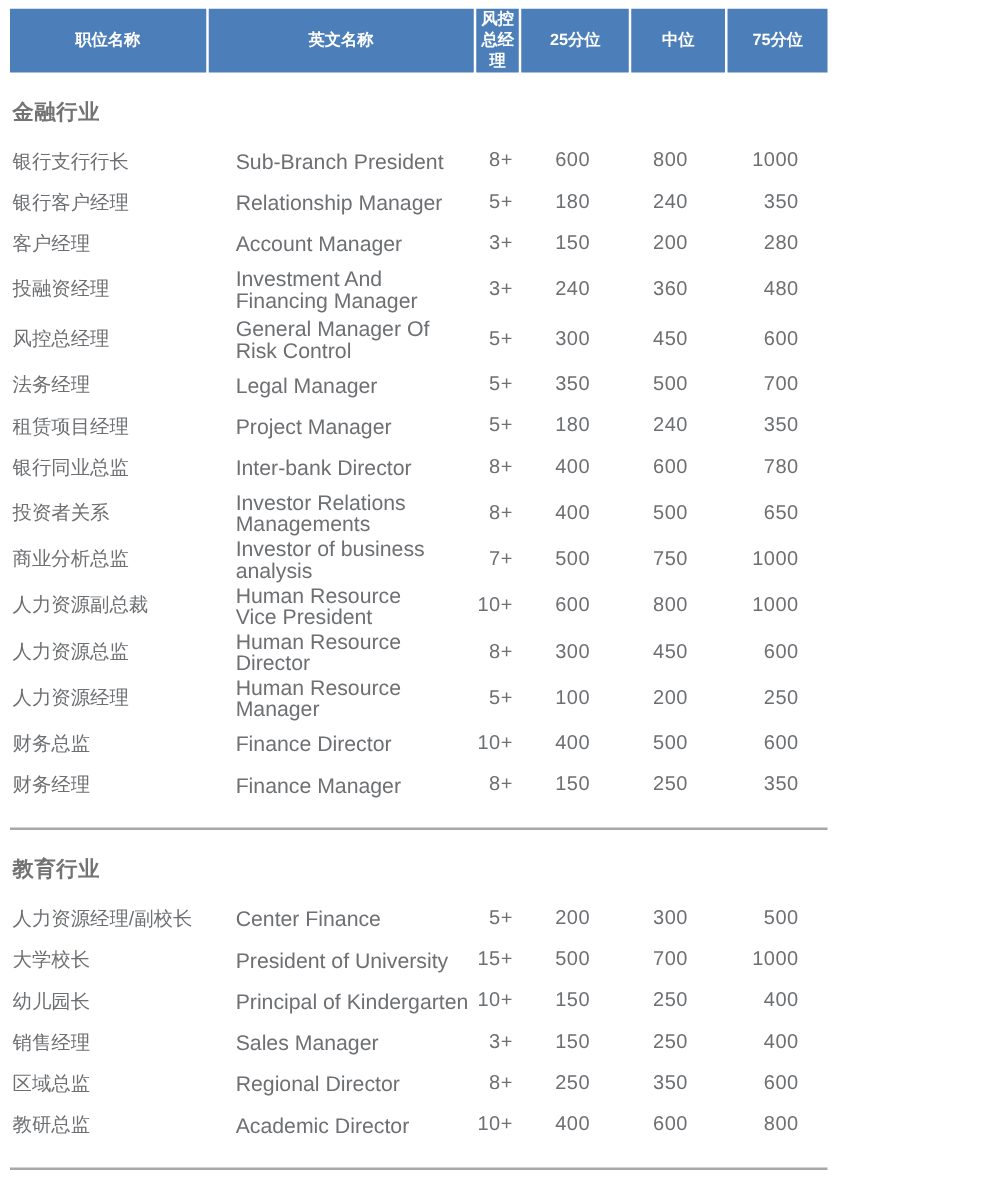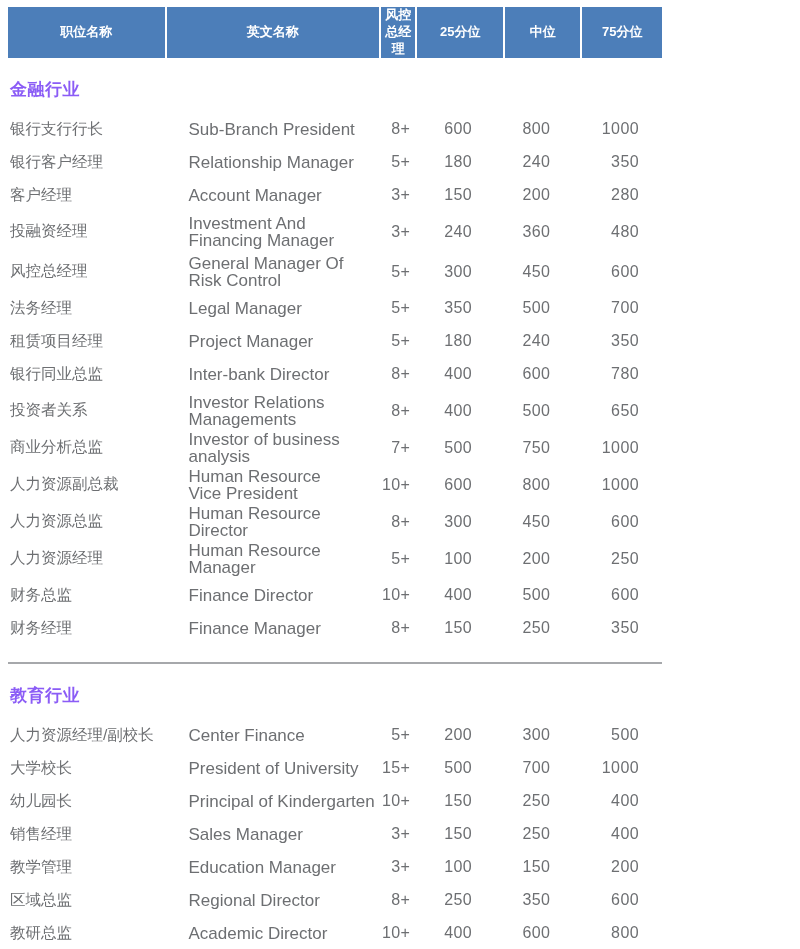--- a/index.html
+++ b/index.html
@@ -71,21 +71,21 @@
   }
   td.cell-yrs { padding-right: 5px;  }
   td.cell-p25 { padding-right: 31px; }
   td.cell-p50 { padding-right: 30px; }
   td.cell-p75 { padding-right: 23px; }
 
   td.section-cell {
     padding: 20px 0 12px 2px;
   }
   td.section-cell .section-label {
-    color: #8b5cf6;
+    color: #737373;
     font-size: 17px;
     font-weight: bold;
     letter-spacing: 0.5px;
   }
   td.divider-cell {
     padding-top: 17px;
     border-bottom: 2px solid #A6A8AB;
     height: 0;
     line-height: 0;
   }
@@ -274,28 +274,20 @@
         </tr>
         <tr class="row-single">
           <td class="cell-cn">销售经理</td>
           <td class="cell-en">Sales Manager</td>
           <td class="cell-num cell-yrs">3+</td>
           <td class="cell-num cell-p25">150</td>
           <td class="cell-num cell-p50">250</td>
           <td class="cell-num cell-p75">400</td>
         </tr>
         <tr class="row-single">
-          <td class="cell-cn">教学管理</td>
-          <td class="cell-en">Education Manager</td>
-          <td class="cell-num cell-yrs">3+</td>
-          <td class="cell-num cell-p25">100</td>
-          <td class="cell-num cell-p50">150</td>
-          <td class="cell-num cell-p75">200</td>
-        </tr>
-        <tr class="row-single">
           <td class="cell-cn">区域总监</td>
           <td class="cell-en">Regional Director</td>
           <td class="cell-num cell-yrs">8+</td>
           <td class="cell-num cell-p25">250</td>
           <td class="cell-num cell-p50">350</td>
           <td class="cell-num cell-p75">600</td>
         </tr>
         <tr class="row-single">
           <td class="cell-cn">教研总监</td>
           <td class="cell-en">Academic Director</td>

